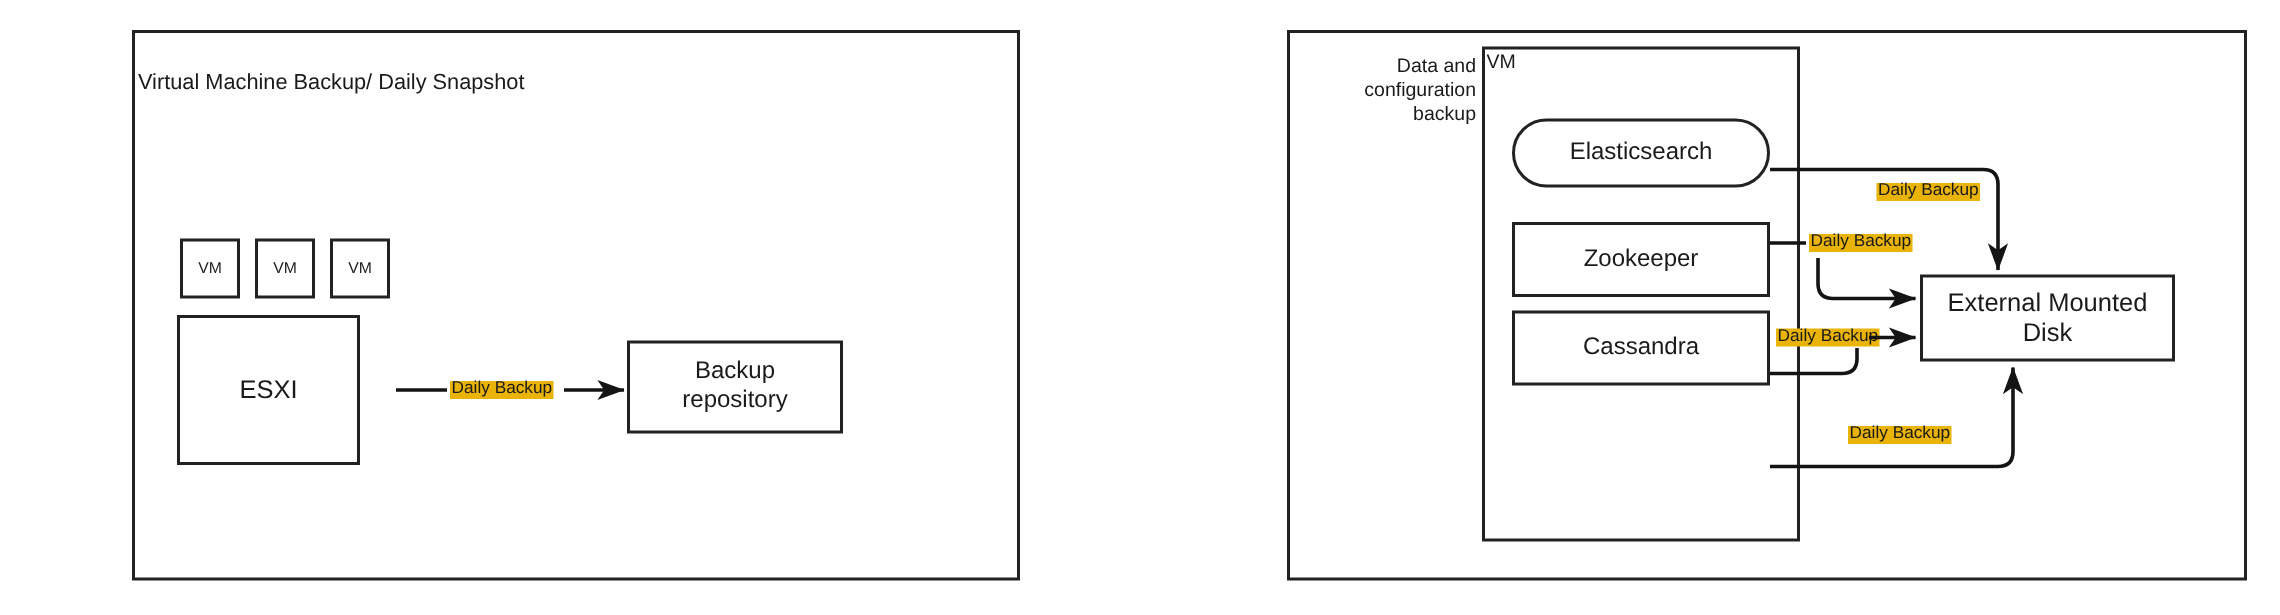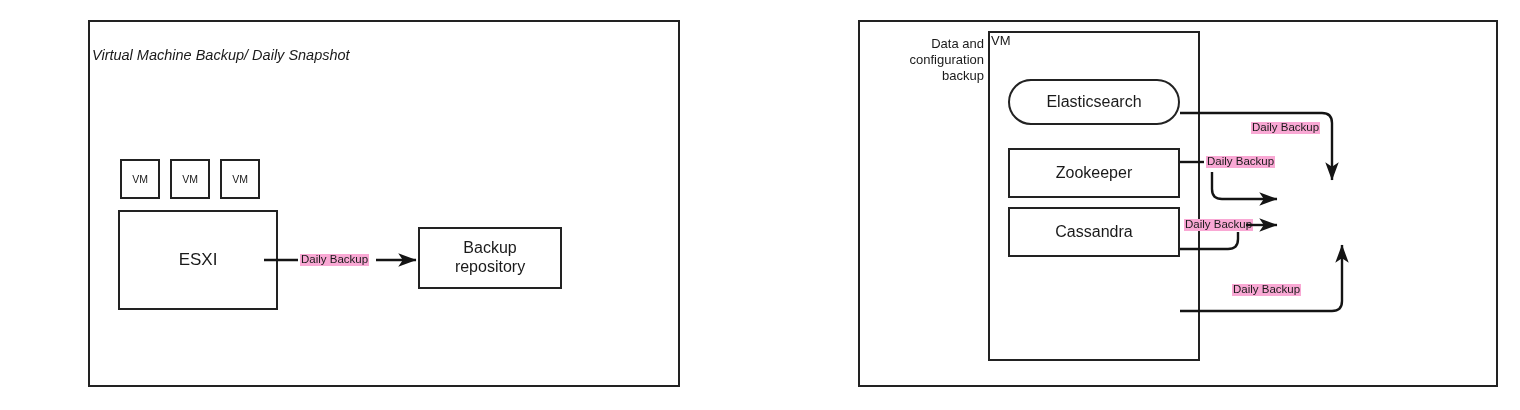--- a/index.html
+++ b/index.html
@@ -45,21 +45,21 @@
   }
   .plain-label {
     position: absolute;
     text-align: right;
     line-height: 1.22;
     color: #1a1a1a;
     white-space: pre-line;
   }
   .edge-label {
     position: absolute;
-    background: #f9a8d4;
+    background: #eab308;
     color: #1a1a1a;
     white-space: nowrap;
     line-height: 1;
     padding: 0 1px;
     text-align: center;
   }
   svg.wires {
     position: absolute;
     left: 0;
     top: 0;
@@ -68,26 +68,26 @@
     overflow: visible;
     pointer-events: none;
   }
   .wire {
     fill: none;
     stroke: #141414;
     stroke-width: 2.4;
   }
   
   #left-panel      { left: 88px;  top: 20px; width: 592px; height: 367px; }
-  #left-title      { left: 92px;  top: 47px; width: 400px; font-size: 14.5px; text-align: left; font-style: italic; }
+  #left-title      { left: 92px;  top: 47px; width: 400px; font-size: 14.5px; text-align: left; }
   .vm-chip         { width: 40px; height: 40px; font-size: 10.5px; top: 159px; }
   #vm-chip-1       { left: 120px; }
   #vm-chip-2       { left: 170px; }
   #vm-chip-3       { left: 220px; }
-  #esxi-node       { left: 118px; top: 210px; width: 160px; height: 100px; font-size: 17px; }
+  #esxi-node       { left: 118px; top: 210px; width: 122px; height: 100px; font-size: 17px; }
   #backup-repo-node{ left: 418px; top: 227px; width: 144px; height: 62px; font-size: 16px; }
   
   #right-panel     { left: 858px; top: 20px; width: 640px; height: 367px; }
   #data-config-label { left: 872px; top: 36px; width: 112px; font-size: 13px; }
   #vm-container    { left: 988px; top: 31px; width: 212px; height: 330px; }
   #vm-container-label { left: 991px; top: 33px; width: 60px; font-size: 13px; text-align: left; }
   #es-node         { left: 1008px; top: 79px;  width: 172px; height: 46px; font-size: 16px; border-radius: 23px; }
   #zk-node         { left: 1008px; top: 148px; width: 172px; height: 50px; font-size: 16px; }
   #cass-node       { left: 1008px; top: 207px; width: 172px; height: 50px; font-size: 16px; }
   #cfg-node        { left: 1008px; top: 280px; width: 172px; height: 60px; font-size: 16px; }
@@ -132,20 +132,23 @@
   <div class="node" id="es-node">
     <span>Elasticsearch</span>
   </div>
   <div class="node" id="cass-node">
     <span>Cassandra</span>
   </div>
   <div class="node" id="zk-node">
     <span>Zookeeper</span>
   </div>
 
+  <div class="node" id="disk-node">
+    <span class="multiline">External Mounted<br>Disk</span>
+  </div>
 
   <div class="edge-label" style="left:1251px; top:122px; font-size:11.5px;">Daily Backup</div>
 
   <div class="edge-label" style="left:1206px; top:156px; font-size:11.5px;">Daily Backup</div>
 
   <div class="edge-label" style="left:1184px; top:219px; font-size:11.5px;">Daily Backup</div>
 
   <div class="edge-label" style="left:1232px; top:284px; font-size:11.5px;">Daily Backup</div>
 
   <svg class="wires" viewBox="0 0 1520 410">

